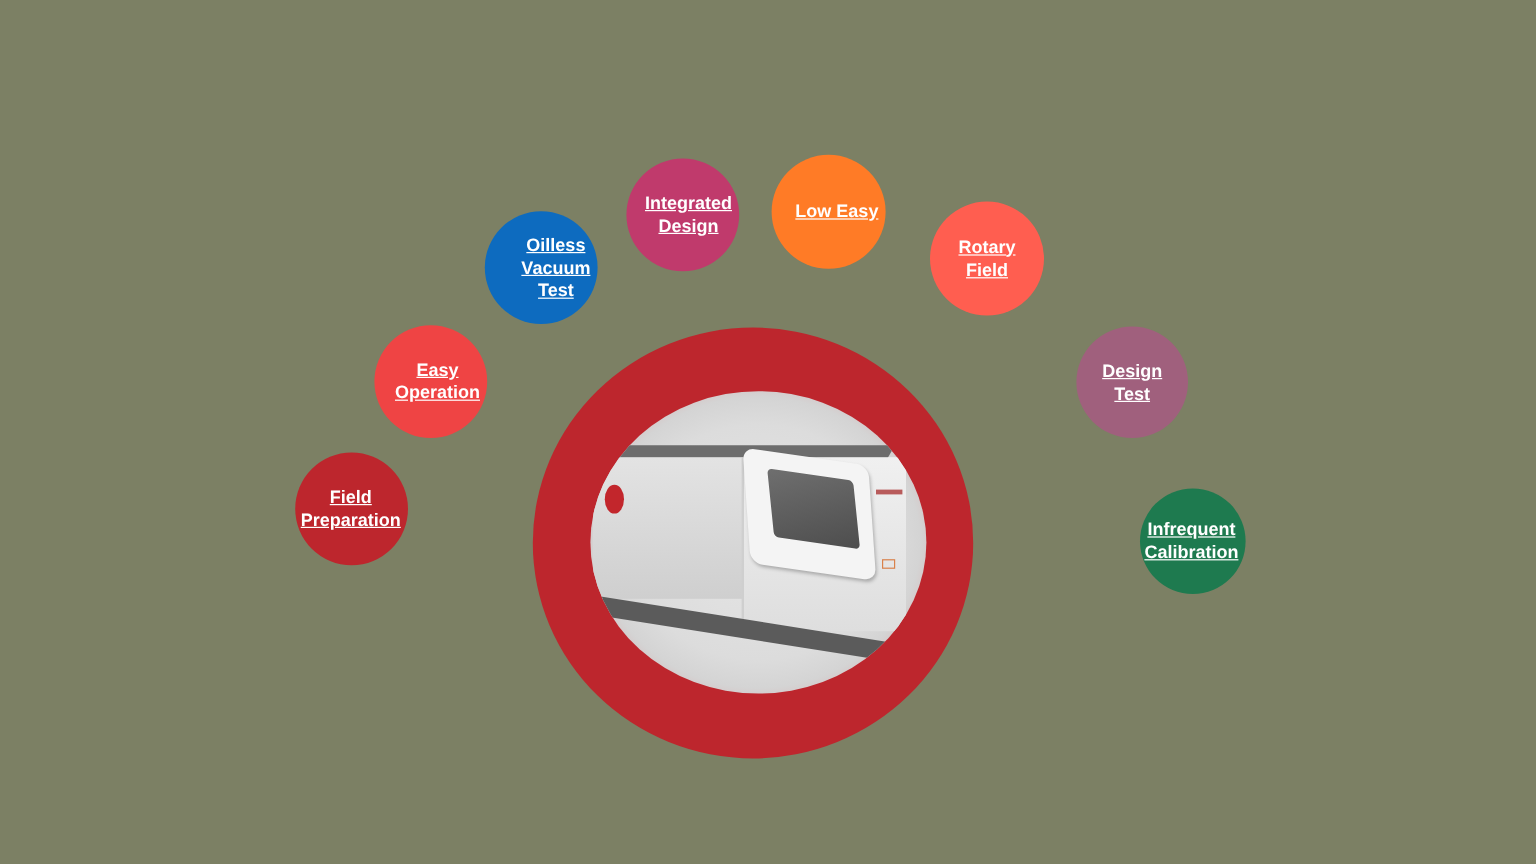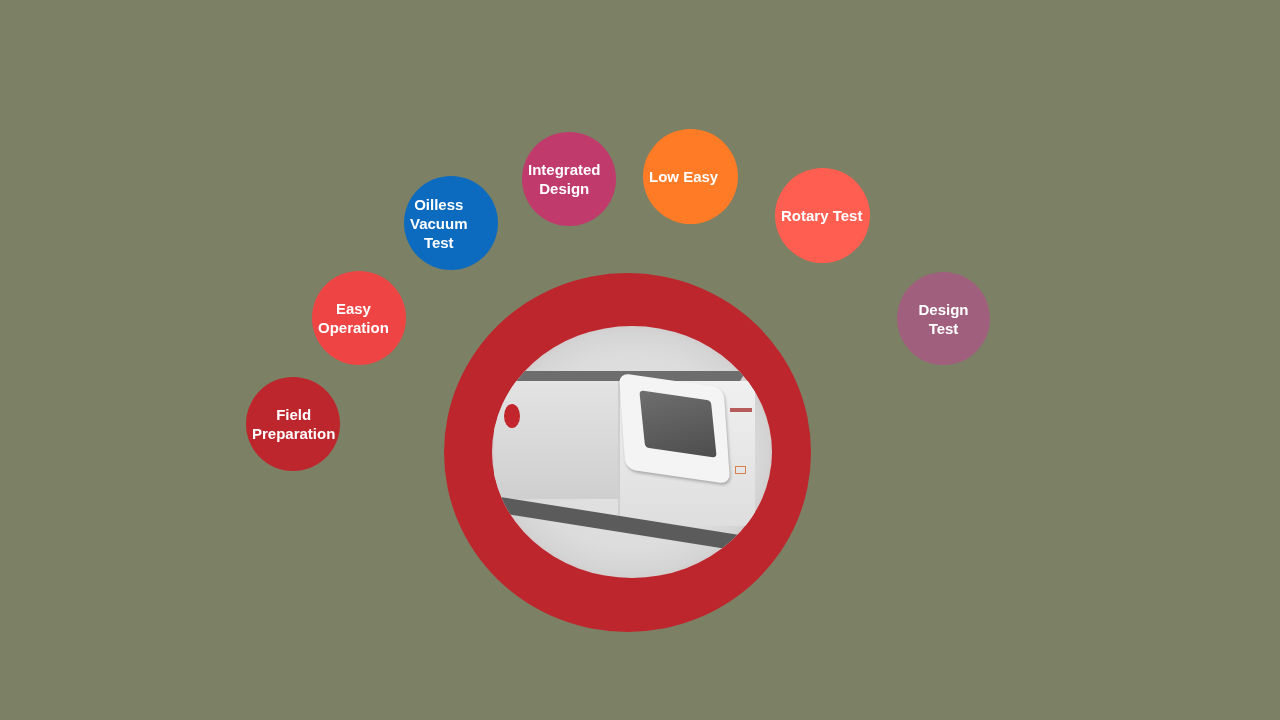--- a/index.html
+++ b/index.html
@@ -6,29 +6,30 @@
     body {
       width: 1280px; height: 720px; overflow: hidden;
       background: #7c8064;
       font-family: "Liberation Sans", "DejaVu Sans", sans-serif;
       position: relative;
     }
     .stage { position: absolute; inset: 0; }
     .bubble {
       position: absolute;
       border-radius: 50%;
-      display: flex; align-items: center; justify-content: flex-start;
+      display: flex; align-items: center; justify-content: flex-end;
       text-align: center;
       color: #ffffff;
       font-size: 15px;
       font-weight: bold;
       line-height: 19px;
       box-sizing: border-box;
       padding: 0 6px;
       cursor: pointer;
+      text-decoration: underline;
     }
     .bubble span { white-space: pre-line; }
     .hub {
       position: absolute;
       left: 444px; top: 273px;
       width: 367px; height: 359px;
       border-radius: 50%;
       background: #bd262d;
     }
     .hub-inner {
@@ -119,21 +120,25 @@
   <div class="bubble" id="b3" style="left: 522px; top: 132px; width: 94px; height: 94px; background: rgb(192, 58, 108);">
     <span>Integrated
 Design</span>
   </div>
 
   <div class="bubble" id="b4" style="left: 643px; top: 129px; width: 95px; height: 95px; background: rgb(255, 123, 38);">
     <span>Low Easy</span>
   </div>
 
   <div class="bubble" id="b5" style="left: 775px; top: 168px; width: 95px; height: 95px; background: rgb(255, 94, 80);">
-    <span>Rotary Test</span>
+    <span>Rotary Field</span>
   </div>
 
   <div class="bubble" id="b6" style="left: 897px; top: 272px; width: 93px; height: 93px; background: rgb(160, 96, 125);">
     <span>Design Test</span>
   </div>
 
+  <div class="bubble" id="b7" style="left: 950px; top: 407px; width: 88px; height: 88px; background: rgb(30, 122, 79);">
+    <span>Infrequent
+Calibration</span>
+  </div>
 
 </div>
 
 </body></html>

